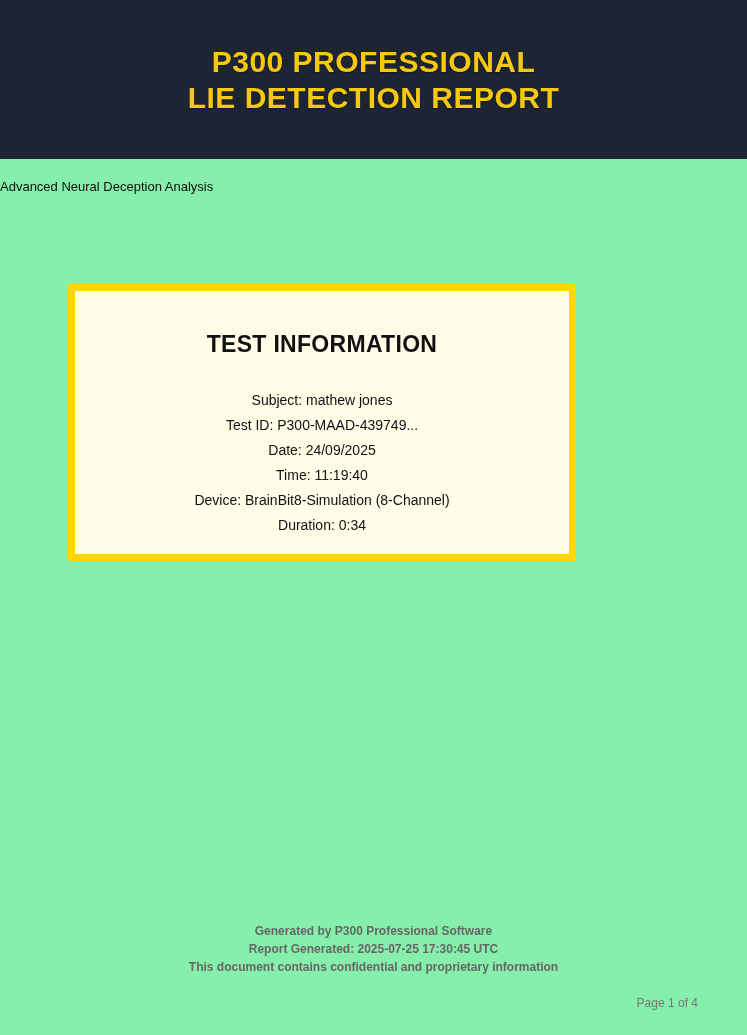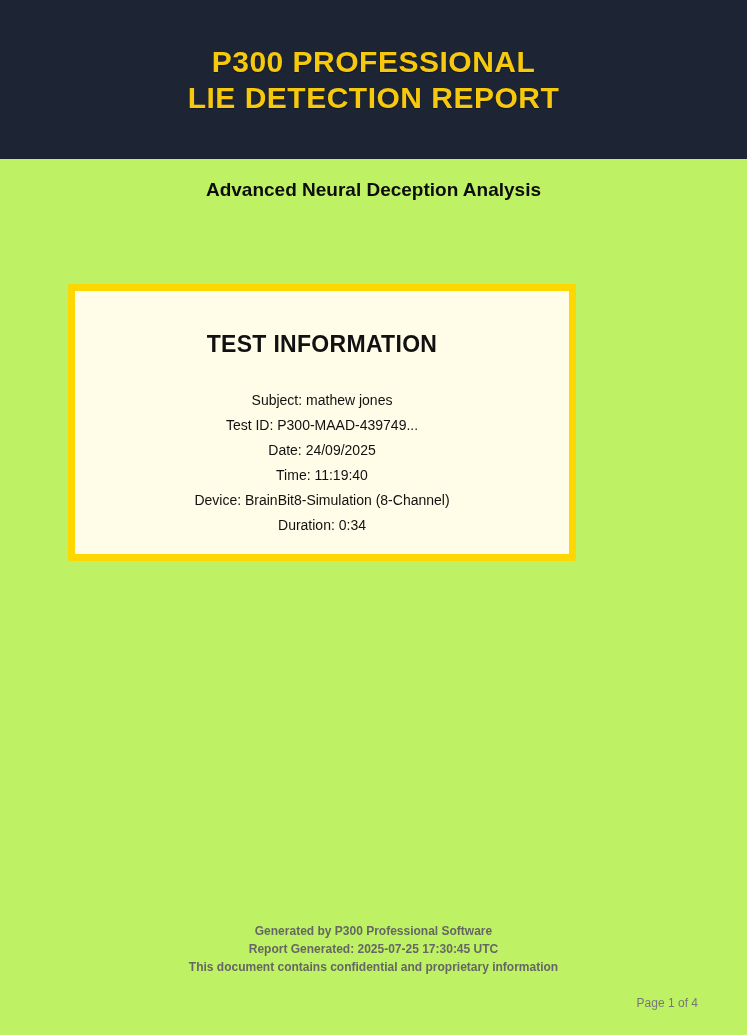--- a/index.html
+++ b/index.html
@@ -5,21 +5,21 @@
   html, body {
     margin: 0;
     padding: 0;
     background: #ffffff;
     font-family: "Liberation Sans", sans-serif;
   }
   .page {
     position: relative;
     width: 747px;
     height: 1035px;
-    background: #bef264;
+    background: #86efac;
     overflow: hidden;
   }
 
   
   .report-header {
     position: absolute;
     top: 0; left: 0;
     width: 100%;
     height: 159px;
     background: #1d2433;
@@ -37,23 +37,23 @@
     letter-spacing: 0.5px;
     text-shadow: 0 1px 1px rgba(0,0,0,0.35);
   }
 
   
   .subtitle {
     position: absolute;
     top: 179px;
     left: 0;
     width: 100%;
-    text-align: center;
-    font-size: 19px;
-    font-weight: bold;
+    text-align: left;
+    font-size: 13px;
+    font-weight: normal;
     color: #0d0d0d;
   }
 
   
   .test-info-box {
     position: absolute;
     left: 68px;
     top: 284px;
     width: 508px;
     height: 277px;

